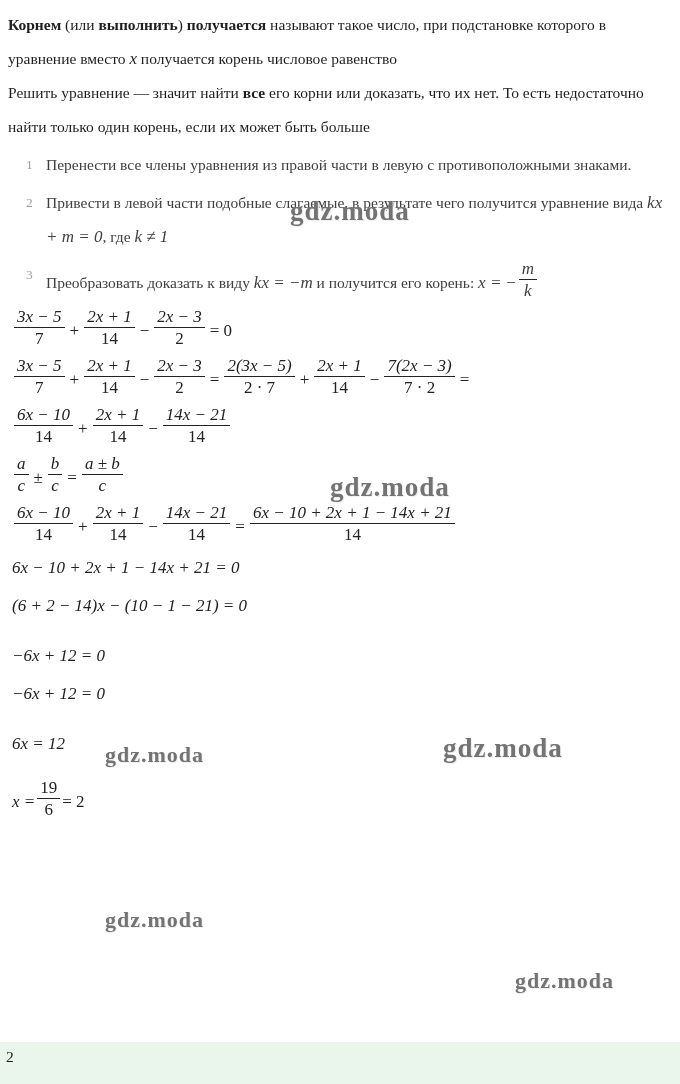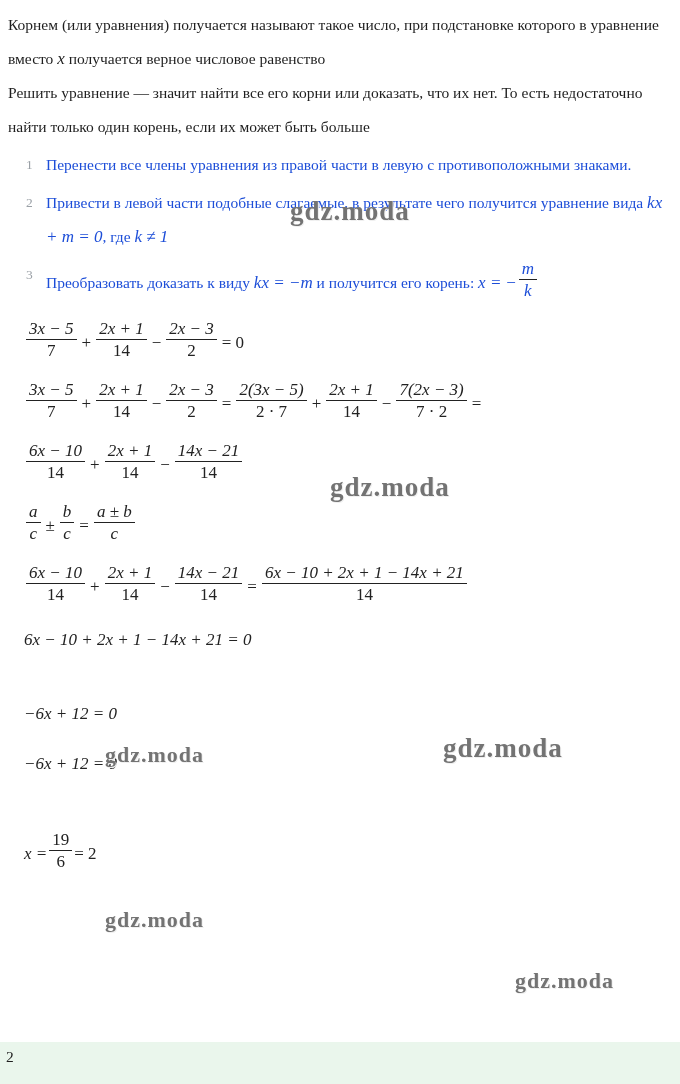--- a/index.html
+++ b/index.html
@@ -22,41 +22,41 @@
     box-sizing: border-box;
     padding: 6px 8px 0 8px;
   }
   .para {
     font-size: 15.5px;
     line-height: 34px;
     color: #1f1f1f;
     margin: 0;
   }
   .para.first { margin-top: 2px; }
-  b { font-weight: normal; }
+  b { font-weight: bold; }
   .mathi {
     font-family: "Liberation Serif", serif;
     font-style: italic;
     font-size: 17px;
   }
   .mathr {
     font-family: "Liberation Serif", serif;
     font-size: 17px;
   }
   ol.steps {
     margin: 4px 0 0 0;
     padding: 0 0 0 38px;
     list-style: none;
     counter-reset: stepc;
   }
   ol.steps > li {
     position: relative;
     font-size: 15.5px;
     line-height: 34px;
-    color: #1d4ed8;
+    color: #404040;
     margin-bottom: 4px;
   }
   ol.steps > li::before {
     counter-increment: stepc;
     content: counter(stepc);
     position: absolute;
     left: -20px;
     top: 0;
     color: #9aa0a6;
     font-size: 13.5px;
@@ -79,21 +79,21 @@
   .frac .den {
     display: block;
     padding: 0 3px;
     line-height: 1.25;
   }
   .eqline {
     font-size: 17px;
     font-family: "Liberation Serif", serif;
     line-height: 40px;
     white-space: nowrap;
-    margin: 16px;
+    margin: 4px;
   }
   .eqline.tight { line-height: 34px; }
   .op { padding: 0 3px; }
   .wm {
     position: absolute;
     font-family: "Liberation Serif", serif;
     font-weight: bold;
     color: #737373;
     letter-spacing: 1px;
     text-shadow: 1px 1px 0 #efefef;
@@ -115,21 +115,21 @@
   }
   .sep { height: 8px; }
   .block { margin-top: 2px; }
 </style>
 </head>
 <body>
 
 <div class="page">
 
   <p class="para first">
-    <b>Корнем</b><span> (или </span><b>уравнения</b><span>) </span><b>получается</b><span> называют такое число, при подстановке которого в уравнение вместо </span><span class="mathi">x</span><span> получается верное числовое равенство</span>
+    <b>Корнем</b><span> (или </span><b>выполнить</b><span>) </span><b>получается</b><span> называют такое число, при подстановке которого в уравнение вместо </span><span class="mathi">x</span><span> получается корень числовое равенство</span>
   </p>
 
   <p class="para">
     <span>Решить уравнение — значит найти </span><b>все</b><span> его корни или доказать, что их нет. То есть недостаточно найти только один корень, если их может быть больше</span>
   </p>
 
   <ol class="steps">
     <li>
       <span>Перенести все члены уравнения из правой части в левую с противоположными знаками.</span>
     </li>
@@ -162,34 +162,40 @@
   </div>
 
   <div class="eqline">
     <span class="frac"><span class="num mathi">6x − 10</span><span class="den mathr">14</span></span><span class="op mathr">+</span><span class="frac"><span class="num mathi">2x + 1</span><span class="den mathr">14</span></span><span class="op mathr">−</span><span class="frac"><span class="num mathi">14x − 21</span><span class="den mathr">14</span></span><span class="op mathr">=</span><span class="frac"><span class="num mathi">6x − 10 + 2x + 1 − 14x + 21</span><span class="den mathr">14</span></span>
   </div>
 
   <div class="eqline tight">
     <span class="mathi">6x − 10 + 2x + 1 − 14x + 21 = 0</span>
   </div>
 
+  <div class="eqline tight">
+    <span class="mathi">(6 + 2 − 14)x − (10 − 1 − 21) = 0</span>
+  </div>
 
   <div class="sep"></div>
 
   <div class="eqline tight">
     <span class="mathi">−6x + 12 = 0</span>
   </div>
 
   <div class="eqline tight">
     <span class="mathi">−6x + 12 = 0</span>
   </div>
 
   <div class="sep"></div>
 
 
+  <div class="eqline tight">
+    <span class="mathi">6x = 12</span>
+  </div>
 
   <div class="sep"></div>
 
   <div class="eqline">
     <span class="mathi">x =</span><span class="frac"><span class="num mathr">19</span><span class="den mathr">6</span></span><span class="mathr">= 2</span>
   </div>
 
   <div class="wm" style="left:290px; top:196px; font-size:27px;">gdz.moda</div>
   <div class="wm" style="left:330px; top:472px; font-size:27px;">gdz.moda</div>
   <div class="wm" style="left:105px; top:742px; font-size:22px;">gdz.moda</div>

